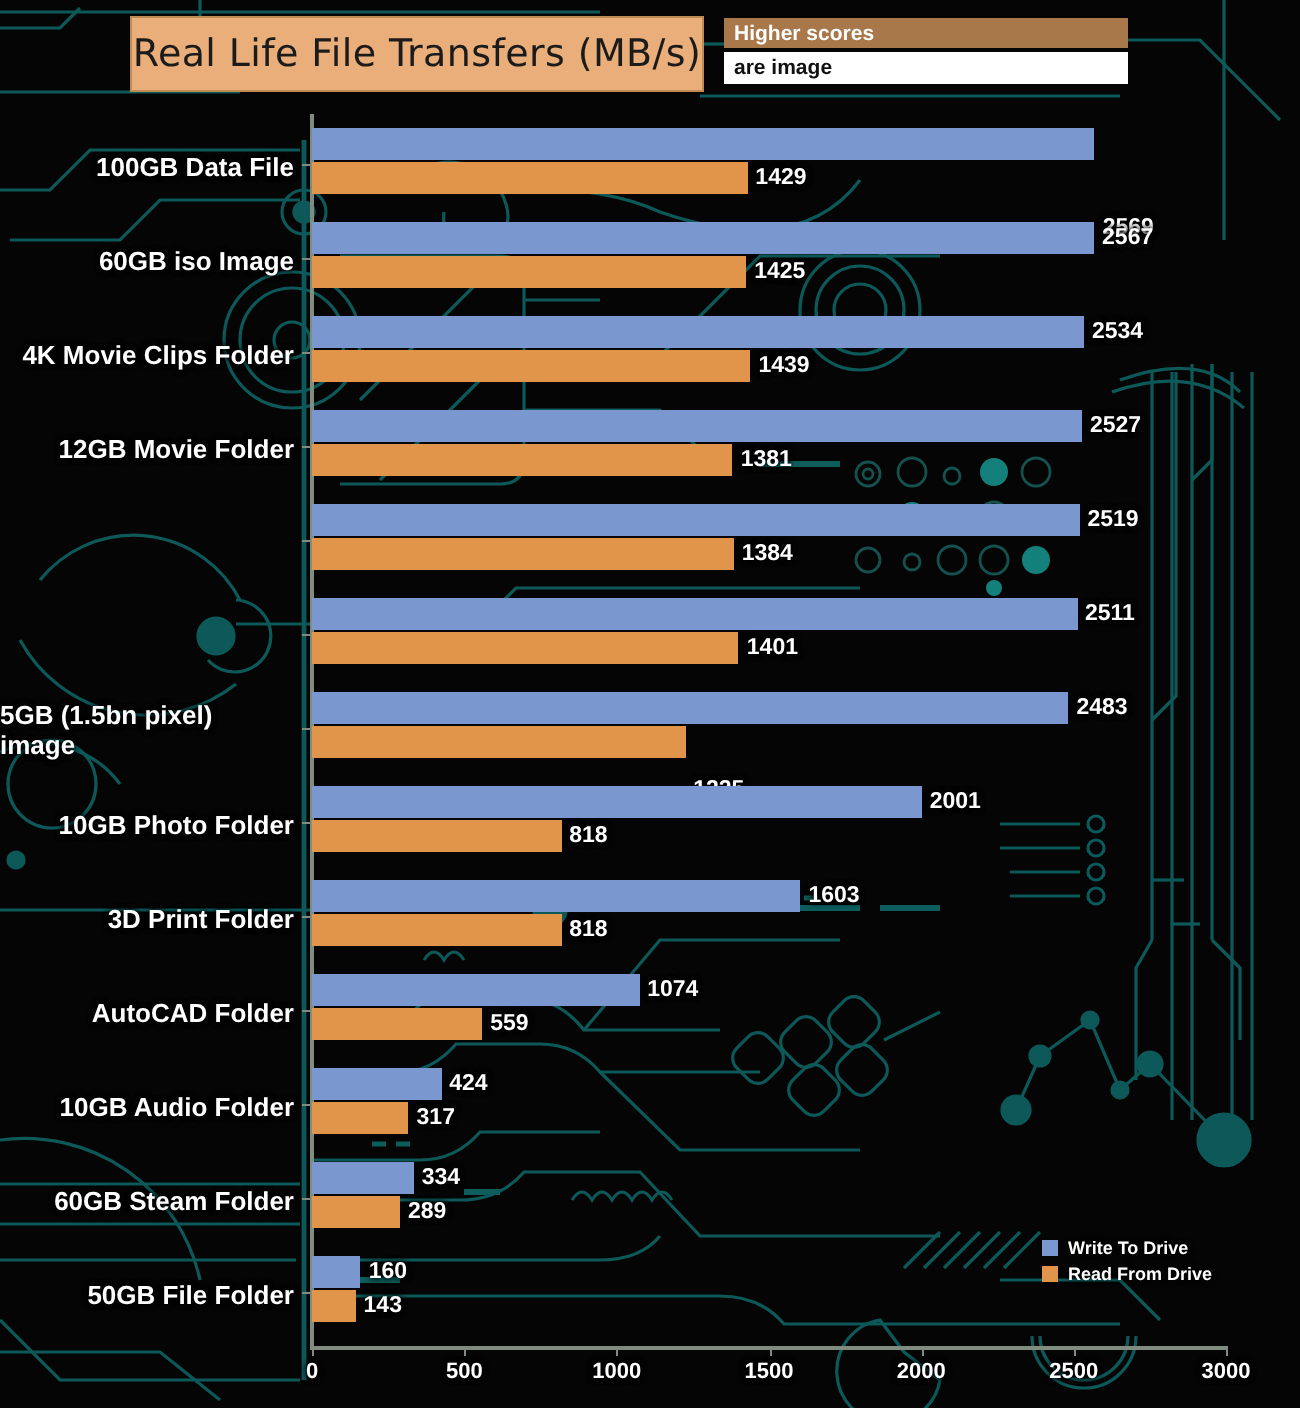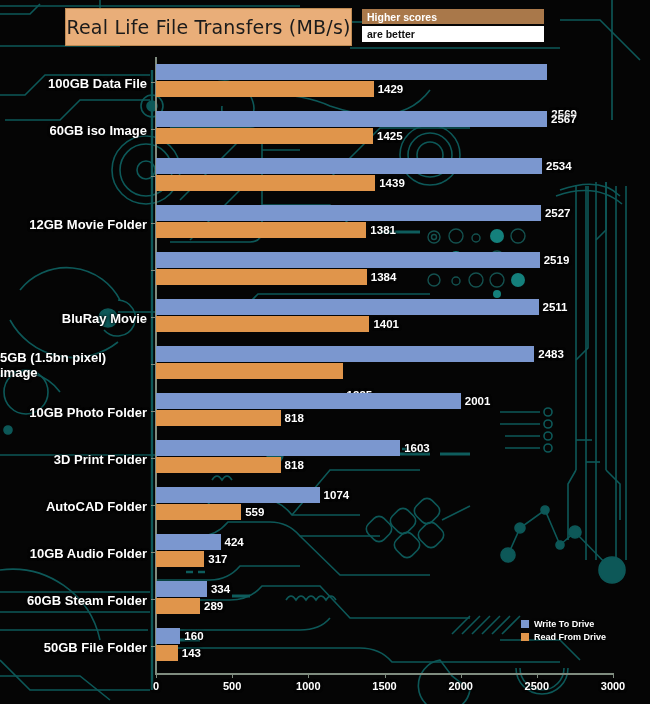--- a/index.html
+++ b/index.html
@@ -12,21 +12,21 @@
   #bg{position:absolute;inset:0;width:650px;height:704px;pointer-events:none;}
   
   .title-box{
     position:absolute;left:65px;top:8px;width:285px;height:36px;
     background:#E9AE79;border:1px solid #c08b53;
     display:flex;align-items:center;justify-content:center;
     color:#1b1b1b;font-size:19px;letter-spacing:.2px;
     font-family:"DejaVu Sans", sans-serif;font-weight:400;
   }
   .note{
-    position:absolute;left:362px;width:182px;box-sizing:border-box;
+    position:absolute;left:362px;width:202px;box-sizing:border-box;
     font-size:10.5px;font-weight:bold;padding:2px 5px;
   }
   .note-top{top:9px;height:15px;background:#A9784A;color:#fff;}
   .note-bot{top:26px;height:16px;background:#fff;color:#111;}
 
   
   #plot{position:absolute;left:0;top:0;width:650px;height:704px;}
   .axis-line{position:absolute;background:#7f8c7f;}
   .row{position:absolute;left:0;width:650px;height:47px;}
   .cat-label{
@@ -205,21 +205,21 @@
   </g>
 </svg>
 
 <div class="title-box">
   <span>Real Life File Transfers (MB/s)</span>
 </div>
 <div class="note note-top">
   <span>Higher scores</span>
 </div>
 <div class="note note-bot">
-  <span>are better</span>
+  <span>are image</span>
 </div>
 
 <div id="plot">
   <div class="axis-line" style="left:155px;top:57px;width:2px;height:617px;"></div>
   <div class="axis-line" style="left:155px;top:673px;width:459px;height:2px;"></div>
   <div id="rows">
       <div class="row" style="top: 60px;">
         <div class="cat-label">100GB Data File</div>
         <div class="ytick" style="top: 22px;"></div>
         <div class="bar write" style="width: 391.344px; background: rgb(123, 151, 207);"></div>
@@ -229,20 +229,21 @@
       </div>
       <div class="row" style="top: 107px;">
         <div class="cat-label">60GB iso Image</div>
         <div class="ytick" style="top: 22px;"></div>
         <div class="bar write" style="width: 391.04px; background: rgb(123, 151, 207);"></div>
         <div class="val write" style="left: 547.04px;">2567</div>
         <div class="bar read" style="width: 217.075px; background: rgb(224, 149, 75);"></div>
         <div class="val read" style="left: 373.075px;">1425</div>
       </div>
       <div class="row" style="top: 154px;">
+        <div class="cat-label">4K Movie Clips Folder</div>
         <div class="ytick" style="top: 22px;"></div>
         <div class="bar write" style="width: 386.013px; background: rgb(123, 151, 207);"></div>
         <div class="val write" style="left: 542.013px;">2534</div>
         <div class="bar read" style="width: 219.208px; background: rgb(224, 149, 75);"></div>
         <div class="val read" style="left: 375.208px;">1439</div>
       </div>
       <div class="row" style="top: 201px;">
         <div class="cat-label">12GB Movie Folder</div>
         <div class="ytick" style="top: 22px;"></div>
         <div class="bar write" style="width: 384.946px; background: rgb(123, 151, 207);"></div>
@@ -251,21 +252,20 @@
         <div class="val read" style="left: 366.372px;">1381</div>
       </div>
       <div class="row" style="top: 248px;">
         <div class="ytick" style="top: 22px;"></div>
         <div class="bar write" style="width: 383.728px; background: rgb(123, 151, 207);"></div>
         <div class="val write" style="left: 539.728px;">2519</div>
         <div class="bar read" style="width: 210.829px; background: rgb(224, 149, 75);"></div>
         <div class="val read" style="left: 366.829px;">1384</div>
       </div>
       <div class="row" style="top: 295px;">
-        <div class="cat-label">BluRay Movie</div>
         <div class="ytick" style="top: 22px;"></div>
         <div class="bar write" style="width: 382.509px; background: rgb(123, 151, 207);"></div>
         <div class="val write" style="left: 538.509px;">2511</div>
         <div class="bar read" style="width: 213.419px; background: rgb(224, 149, 75);"></div>
         <div class="val read" style="left: 369.419px;">1401</div>
       </div>
       <div class="row" style="top: 342px;">
         <div class="cat-label">5GB (1.5bn pixel) image</div>
         <div class="ytick" style="top: 22px;"></div>
         <div class="bar write" style="width: 378.244px; background: rgb(123, 151, 207);"></div>

